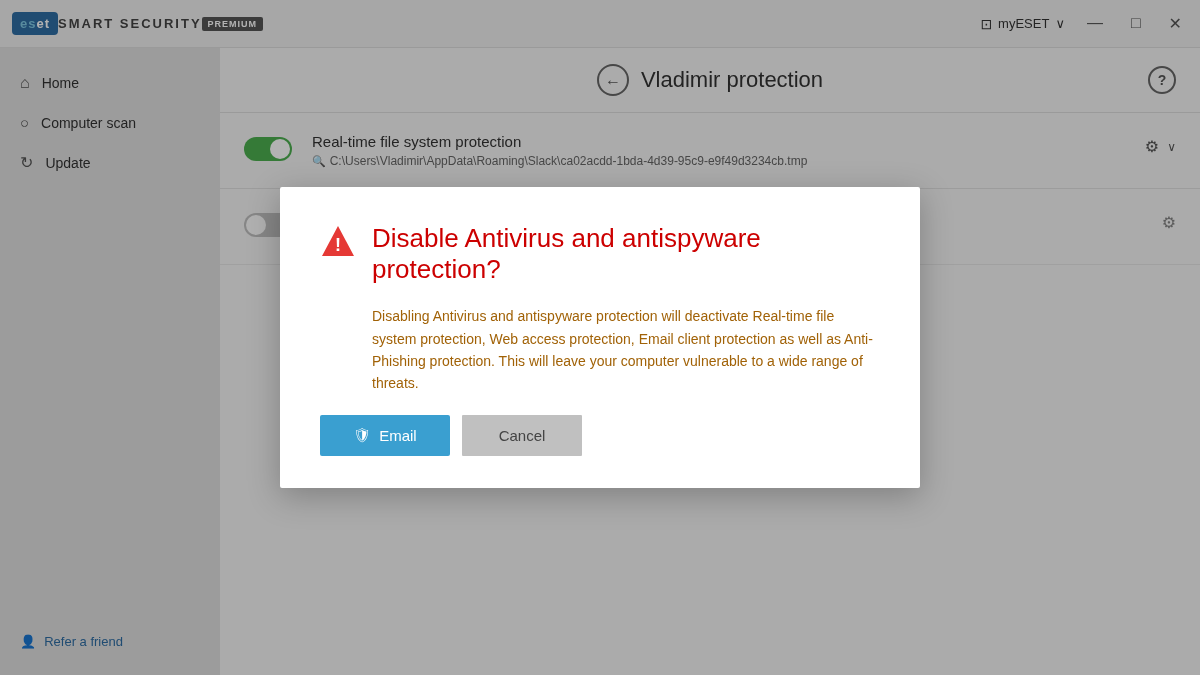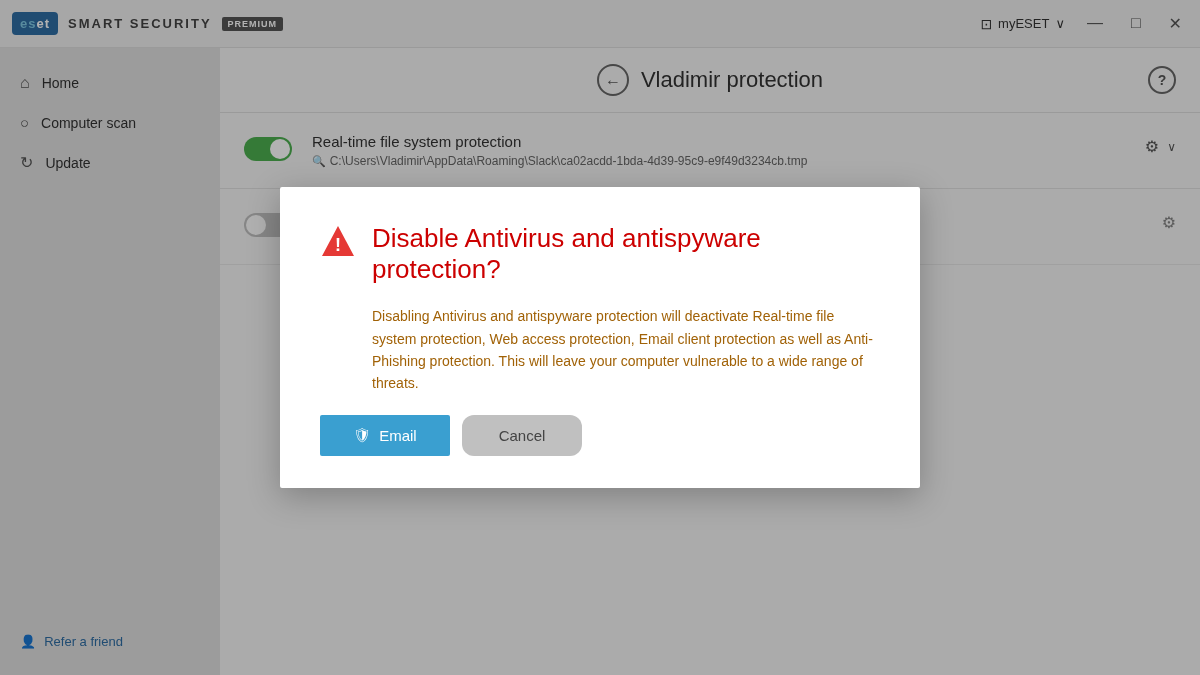--- a/index.html
+++ b/index.html
@@ -18,21 +18,21 @@
       height: 48px;
       display: flex;
       align-items: center;
       justify-content: space-between;
       padding: 0 12px;
       border-bottom: 1px solid #ddd;
     }
     .titlebar-left {
       display: flex;
       align-items: center;
-      gap: 10px;
+      gap: 0;
     }
     .eset-logo {
       background: #2e6da4;
       color: white;
       font-weight: bold;
       font-size: 13px;
       padding: 4px 8px;
       border-radius: 4px;
       letter-spacing: 1px;
     }
@@ -321,21 +321,21 @@
       gap: 8px;
       min-width: 130px;
       justify-content: center;
     }
     .btn-cancel {
       background: #c0c0c0;
       color: #444;
       border: none;
       padding: 12px 32px;
       font-size: 15px;
-      border-radius: 12px;
+      border-radius: 1px;
       cursor: pointer;
       min-width: 120px;
     }
 
     .shield-icon-btn {
       font-size: 14px;
     }
   </style>
 </head>
 <body>

